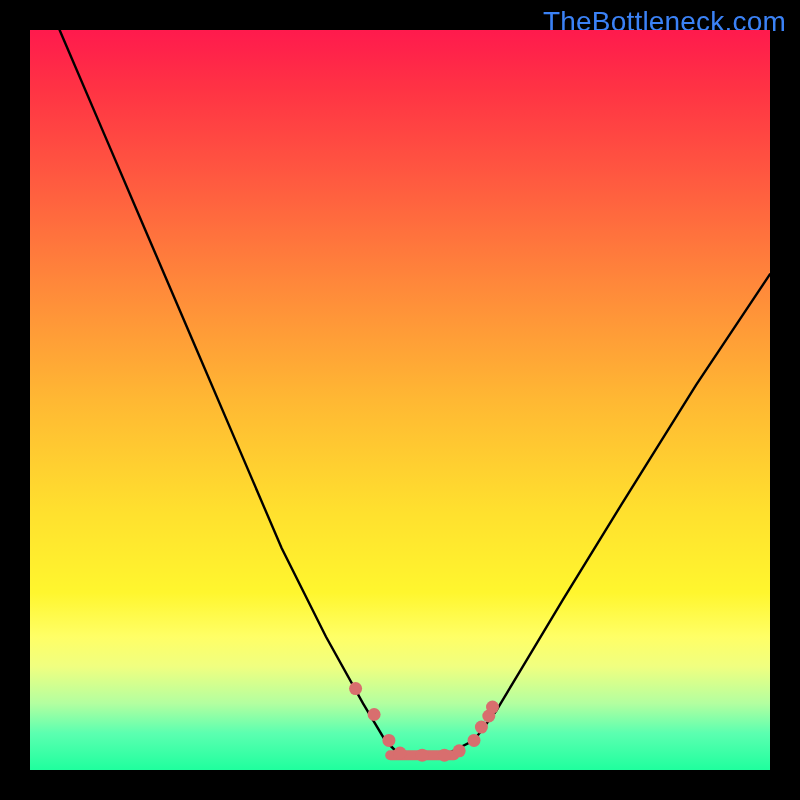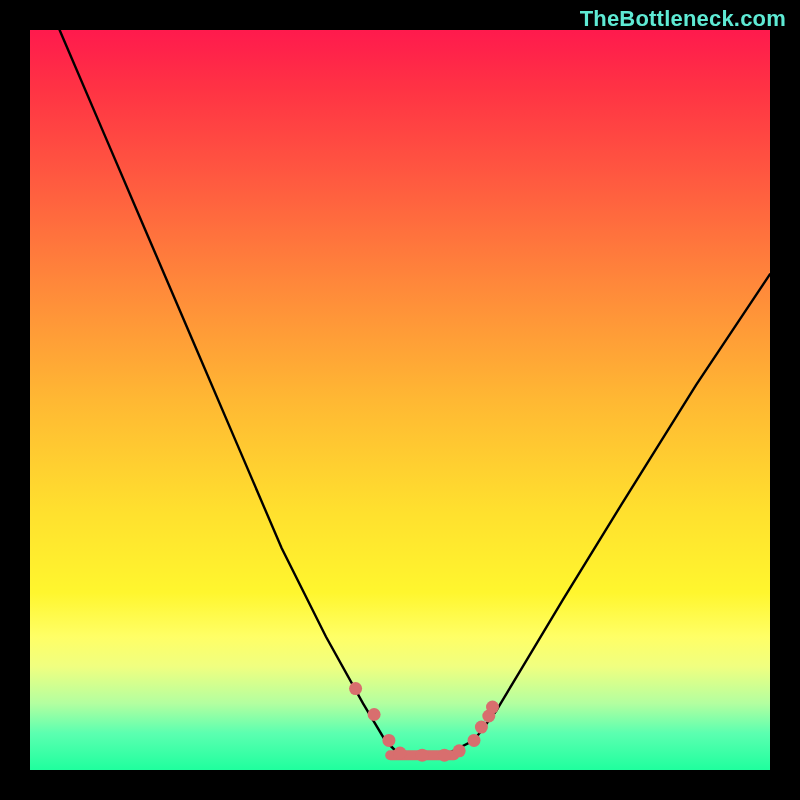--- a/index.html
+++ b/index.html
@@ -38,23 +38,23 @@
       #f0ff80 86%,
       #b3ffa0 91%,
       #5cffb0 95%,
       #1fff9e 100%
     );
   }
   .attribution {
     position: absolute;
     top: 6px;
     right: 14px;
-    color: #5eead4;
-    font-size: 22px;
-    font-weight: 700;
+    color: #3b82f6;
+    font-size: 28px;
+    font-weight: 400;
     letter-spacing: 0.2px;
     white-space: nowrap;
   }
   svg.curve {
     position: absolute;
     left: 0;
     top: 0;
     width: 740px;
     height: 740px;
   }

